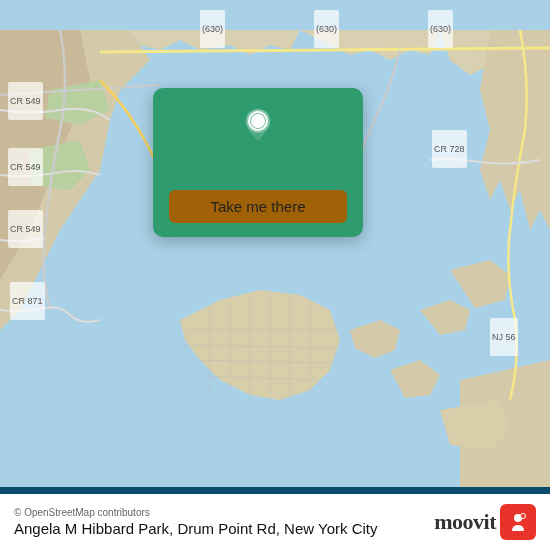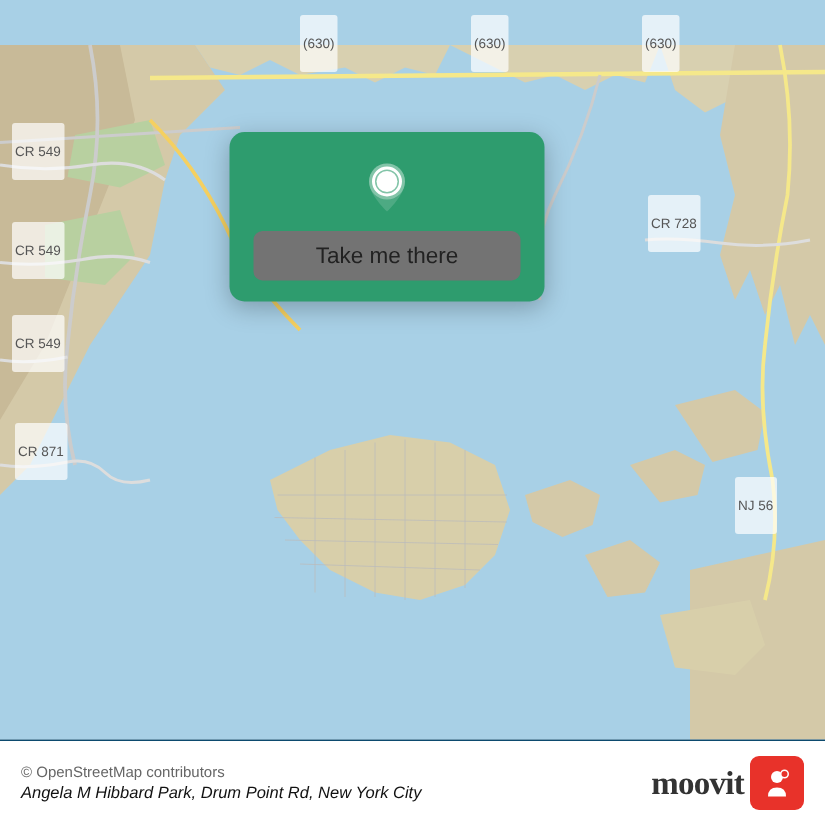--- a/index.html
+++ b/index.html
@@ -49,63 +49,63 @@
       height: 38px;
       margin-bottom: 10px;
     }
 
     .popup-pin svg {
       width: 38px;
       height: 38px;
     }
 
     .popup-button {
-      background: #737373;
+      background: #a16207;
       color: #222;
       border: none;
       border-radius: 6px;
       padding: 8px 28px;
       font-size: 15px;
       font-weight: 500;
       cursor: pointer;
       width: 100%;
       text-align: center;
+      margin-top: 36px;
     }
 
     
     .bottom-bar {
       position: absolute;
       bottom: 0;
       left: 0;
       right: 0;
       background: white;
       padding: 10px 14px 10px 14px;
       display: flex;
       align-items: center;
       justify-content: space-between;
-      border-top: 1px solid #0c4a6e;
+      border-top: 7px solid #0c4a6e;
       z-index: 20;
     }
 
     .bottom-left {
       display: flex;
       flex-direction: column;
       gap: 2px;
     }
 
     .osm-credit {
       font-size: 10px;
       color: #666;
     }
 
     .location-text {
-      font-size: 11px;
+      font-size: 15px;
       color: #111;
       font-weight: 400;
-      font-style: italic;
     }
 
     
     .moovit-logo {
       display: flex;
       align-items: center;
       gap: 0px;
       flex-shrink: 0;
     }
 

